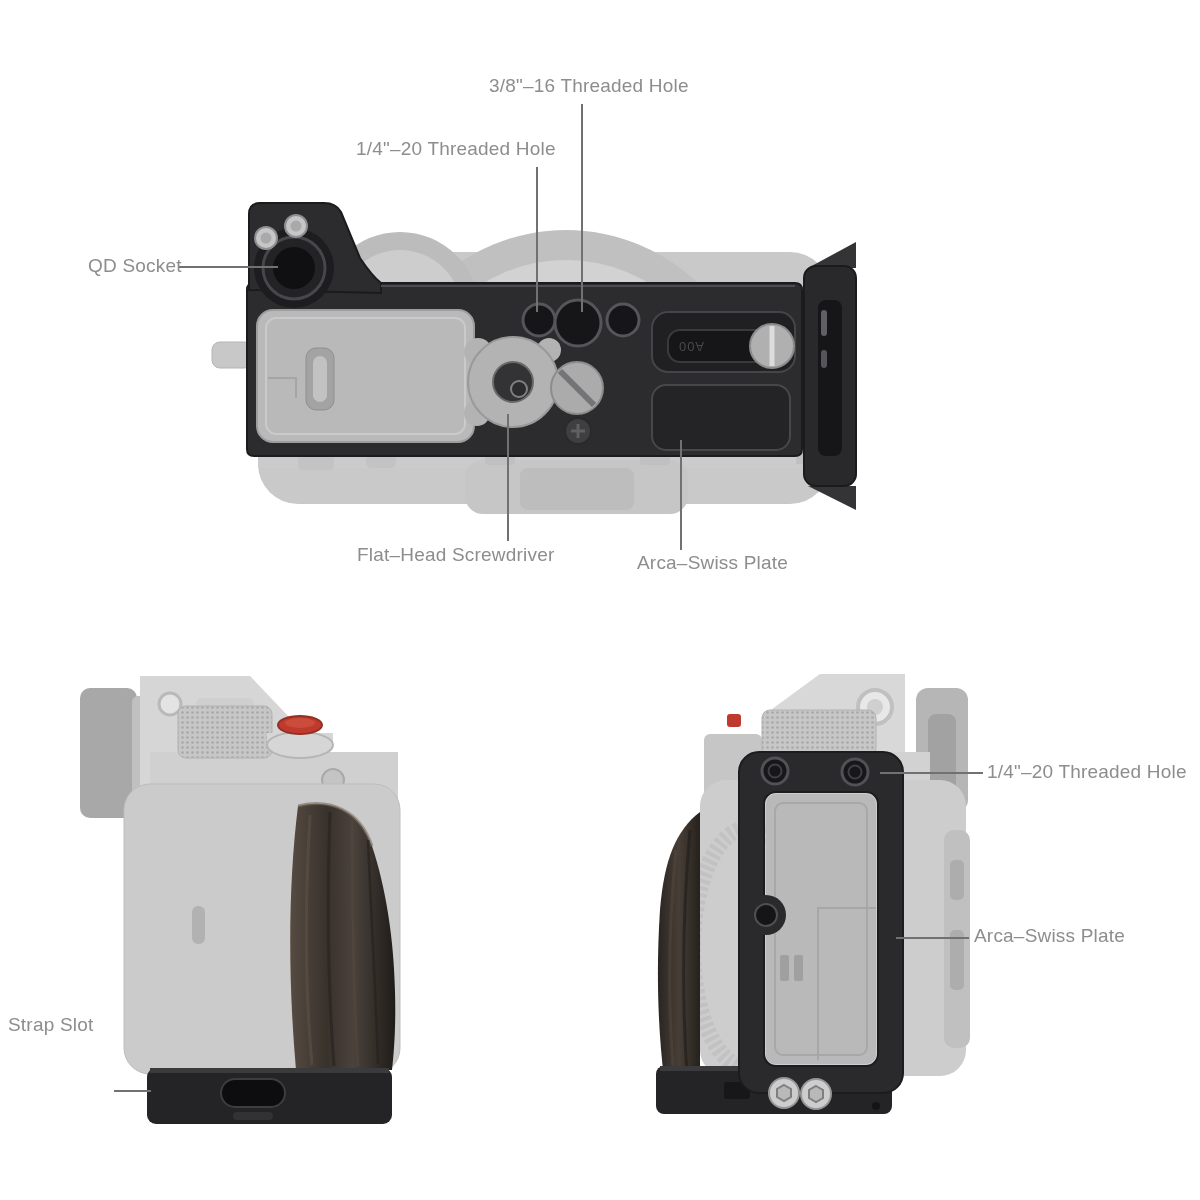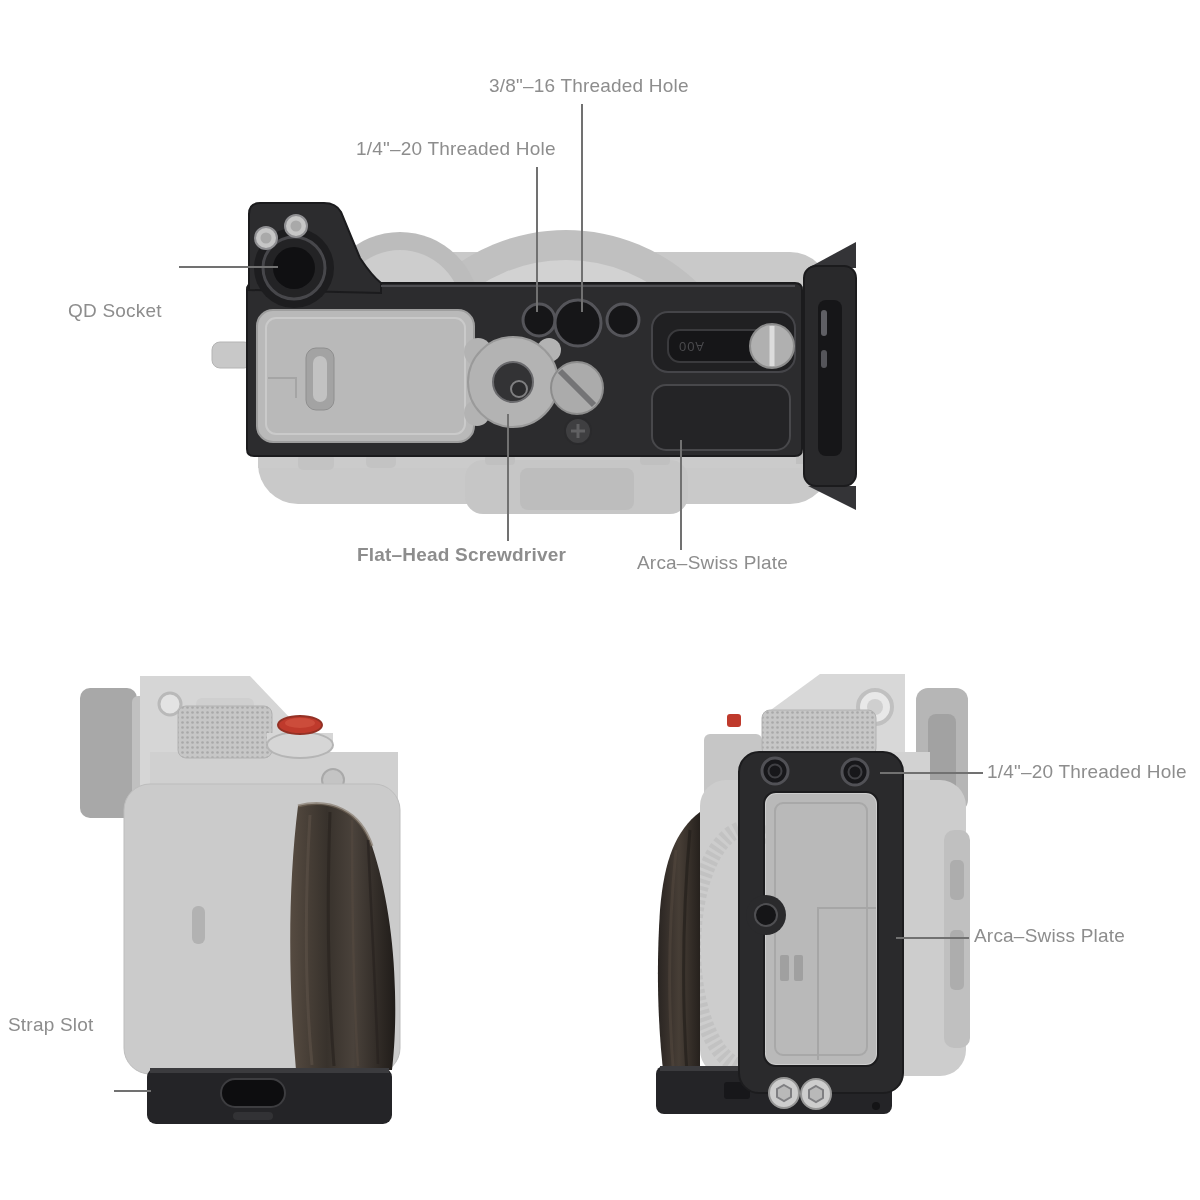--- a/index.html
+++ b/index.html
@@ -7,22 +7,22 @@
     position:relative;width:1200px;height:1200px;background:#ffffff;
     font-family:"Liberation Sans",sans-serif;overflow:hidden;
   }
   .canvas svg{position:absolute;left:0;top:0;}
   .callout{
     position:absolute;font-size:19px;line-height:1.2;color:#8d8d8d;
     white-space:nowrap;letter-spacing:0.2px;
   }
   .c-th38  {left:489px;top:75px;}
   .c-th14  {left:356px;top:138px;}
-  .c-qd    {left:68px; top:255px;margin-top:45px;}
-  .c-fhs   {left:357px;top:544px;font-weight:bold;}
+  .c-qd    {left:88px; top:255px;}
+  .c-fhs   {left:357px;top:544px;}
   .c-arca-t{left:637px;top:552px;}
   .c-th14r {left:987px;top:761px;}
   .c-arca-r{left:974px;top:925px;}
   .c-strap {left:8px;  top:1014px;}
 </style>
 </head>
 <body>
 
 <div class="canvas">
 

